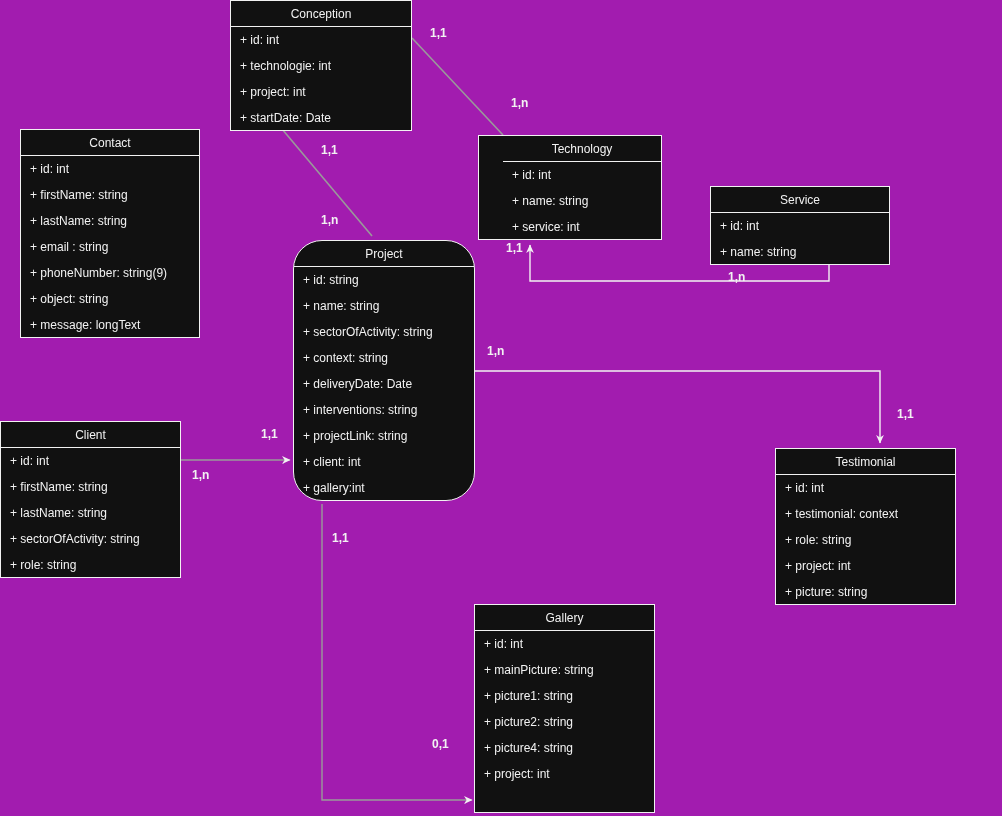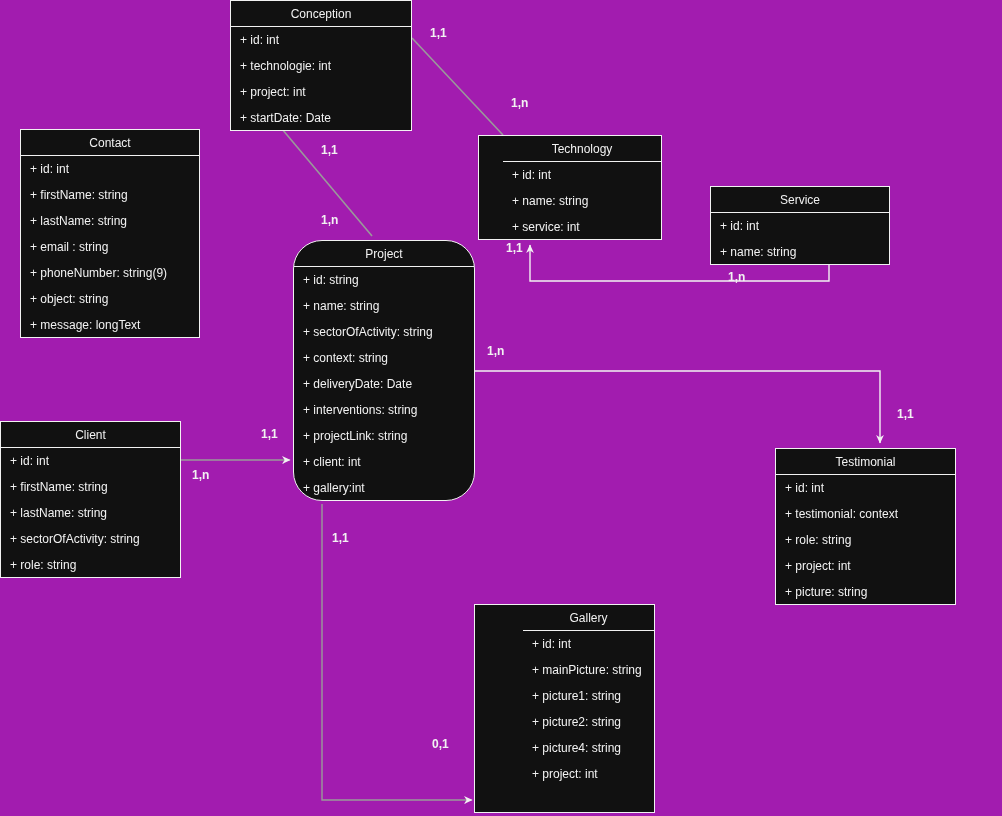--- a/index.html
+++ b/index.html
@@ -156,21 +156,21 @@
       <div class="uml-class" style="left: 775px; top: 448px; width: 181px; height: 157px;">
         <div class="uml-title">Testimonial</div>
         <ul class="uml-attrs">
           <li>+ id: int</li>
           <li>+ testimonial: context</li>
           <li>+ role: string</li>
           <li>+ project: int</li>
           <li>+ picture: string</li>
         </ul>
       </div>
-      <div class="uml-class" style="left: 474px; top: 604px; width: 181px; height: 209px; padding-left: 48px;">
+      <div class="uml-class" style="left: 474px; top: 604px; width: 181px; height: 209px;">
         <div class="uml-title">Gallery</div>
         <ul class="uml-attrs">
           <li>+ id: int</li>
           <li>+ mainPicture: string</li>
           <li>+ picture1: string</li>
           <li>+ picture2: string</li>
           <li>+ picture4: string</li>
           <li>+ project: int</li>
         </ul>
       </div>

